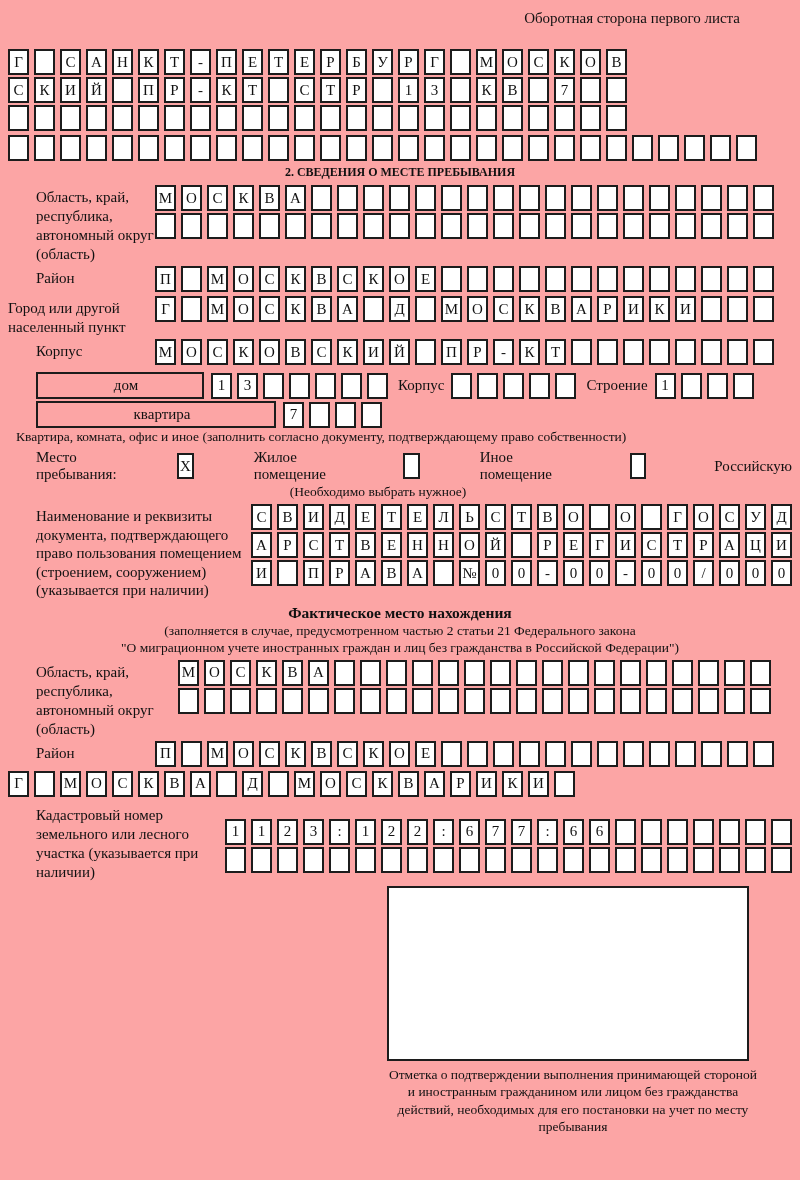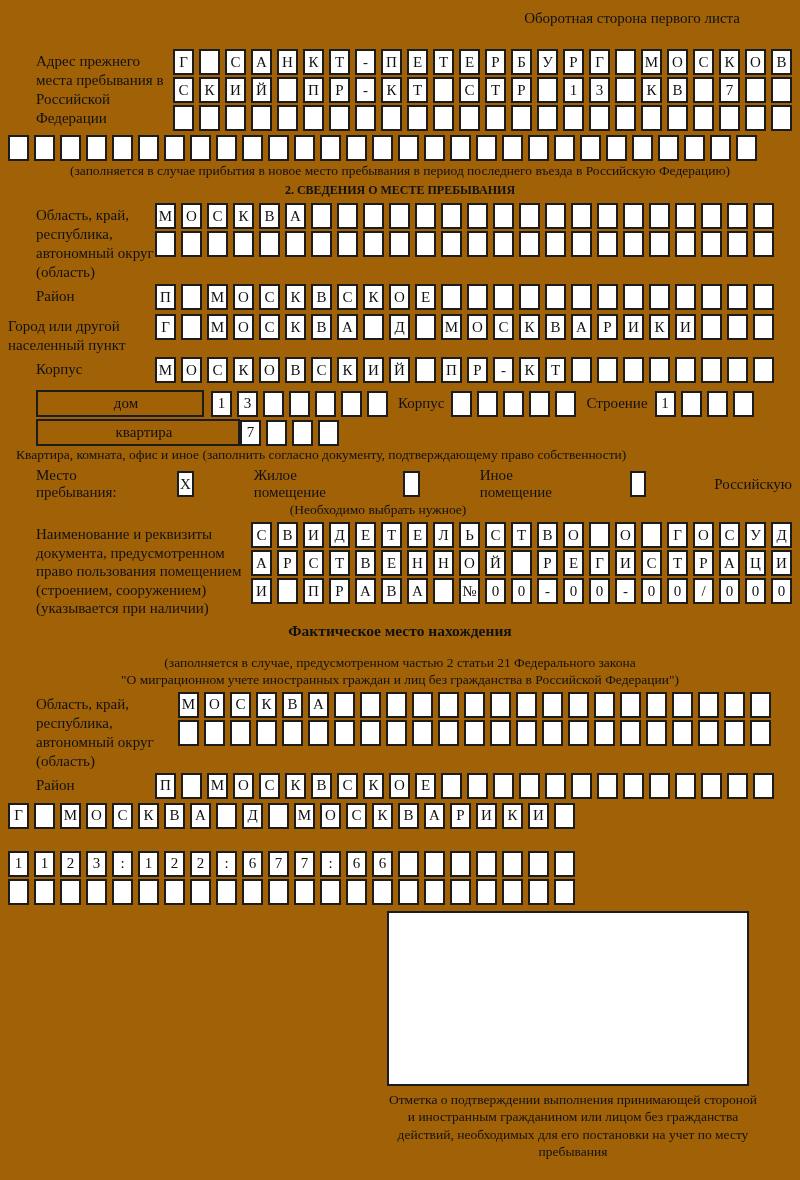--- a/index.html
+++ b/index.html
@@ -1,19 +1,19 @@
 <!DOCTYPE html>
 <html><head>
 <meta charset="utf-8">
 <style>
   * { margin:0; padding:0; box-sizing:border-box; }
   html,body { background:#fff; }
   .page {
     width:800px; height:1180px; overflow:hidden; position:relative;
-    background:#a16207; color:#111;
+    background:#fca5a5; color:#111;
     font-family:"Liberation Serif", "DejaVu Serif", serif;
     padding:10px 8px 0 8px;
   }
   .hdr-note { text-align:right; padding-right:52px; font-size:15px; }
   
   .cellrow { display:flex; gap:5px; margin-bottom:2px; }
   .cell {
     width:21px; height:26px; flex:0 0 21px;
     border:2px solid #1c1c1c; background:#fff;
     display:inline-flex; align-items:center; justify-content:center;
@@ -23,32 +23,32 @@
   .label { font-size:15px; line-height:19px; padding-left:28px; padding-top:3px; }
   .lw-addr  { width:165px; }
   .lw-std   { width:147px; }
   .lw-city  { width:175px; }
   .lw-area2 { width:170px; }
   .lw-wide  { width:218px; }
   .lw-doc   { width:245px; line-height:18.5px; }
   .cells-col { display:flex; flex-direction:column; }
   .note { font-size:13.5px; text-align:center; margin:1px 0 0 0; }
   .title { font-size:12px; font-weight:bold; text-align:center; margin:4px 0 5px 0; }
-  .subtitle { font-size:15.5px; font-weight:bold; text-align:center; margin:4px 0 14px 0; }
+  .subtitle { font-size:15.5px; font-weight:bold; text-align:center; margin:4px 0 0 0; }
   .fullrow { margin-left:0; }
   
   .houserow { display:flex; align-items:center; margin:5px 0 1px 28px; }
   .bigbox {
     border:2px solid #1c1c1c; height:27px;
     display:inline-flex; align-items:center; justify-content:center;
     font-size:15px;
     padding-left:12px;
   }
   .bb-house { width:168px; margin-right:7px; }
-  .bb-apt   { width:204px; }
+  .bb-apt   { width:240px; margin-right:7px; }
   .inline-lbl { font-size:15px; margin:0 7px 0 10px; }
   .smallnote { font-size:13.5px; margin:1px 0 3px 8px; }
   
   .stayrow { display:flex; align-items:center; margin:4px 0 0 28px; font-size:15px;gap:48px; }
   .ckbox {
     width:23px; height:26px; border:2px solid #1c1c1c; background:#fff;
     display:inline-flex; align-items:center; justify-content:center;
     font-size:15px; margin:0 12px;
   }
   .staynote { font-size:13.5px; margin:1px 0 2px 240px; width:260px; text-align:center; }
@@ -61,21 +61,20 @@
   .mt4 { margin-top:4px; } .mt6 { margin-top:6px; }
 </style>
 </head>
 <body>
 
 <div class="page">
 
   <div class="hdr-note">Оборотная сторона первого листа</div>
 
   <div class="field mt6" style="margin-top:22px;">
-    <div class="label lw-addr">Адрес прежнего места пребывания в Российской Федерации</div>
     <div class="cells-col">
       <div class="cellrow">
           <span class="cell">Г</span>
           <span class="cell"></span>
           <span class="cell">С</span>
           <span class="cell">А</span>
           <span class="cell">Н</span>
           <span class="cell">К</span>
           <span class="cell">Т</span>
           <span class="cell">-</span>
@@ -174,21 +173,20 @@
       <span class="cell"></span>
       <span class="cell"></span>
       <span class="cell"></span>
       <span class="cell"></span>
       <span class="cell"></span>
       <span class="cell"></span>
       <span class="cell"></span>
       <span class="cell"></span>
       <span class="cell"></span>
     </div>
-  <div class="note">(заполняется в случае прибытия в новое место пребывания в период последнего въезда в Российскую Федерацию)</div>
 
   <div class="title">2. СВЕДЕНИЯ О МЕСТЕ ПРЕБЫВАНИЯ</div>
 
   <div class="field">
     <div class="label lw-std">Область, край, республика, автономный округ (область)</div>
     <div class="cells-col">
       <div class="cellrow">
           <span class="cell">М</span>
           <span class="cell">О</span>
           <span class="cell">С</span>
@@ -377,21 +375,21 @@
     <span class="ckbox">X</span>
     <span>Жилое помещение</span>
     <span class="ckbox" style="margin-left:24px;"></span>
     <span>Иное помещение</span>
     <span class="ckbox" style="margin-left:30px; margin-right:20px;"></span>
     <span>Российскую</span>
   </div>
   <div class="staynote">(Необходимо выбрать нужное)</div>
 
   <div class="field mt4">
-    <div class="label lw-doc">Наименование и реквизиты документа, предусмотренном право пользования помещением (строением, сооружением) (указывается при наличии)</div>
+    <div class="label lw-doc">Наименование и реквизиты документа, подтверждающего право пользования помещением (строением, сооружением) (указывается при наличии)</div>
     <div class="cells-col">
       <div class="cellrow">
           <span class="cell">С</span>
           <span class="cell">В</span>
           <span class="cell">И</span>
           <span class="cell">Д</span>
           <span class="cell">Е</span>
           <span class="cell">Т</span>
           <span class="cell">Е</span>
           <span class="cell">Л</span>
@@ -569,20 +567,21 @@
         <span class="cell">А</span>
         <span class="cell">Р</span>
         <span class="cell">И</span>
         <span class="cell">К</span>
         <span class="cell">И</span>
         <span class="cell"></span>
       </div>
   </div>
 
   <div class="field mt4">
+    <div class="label lw-wide">Кадастровый номер земельного или лесного участка (указывается при наличии)</div>
     <div class="cells-col" style="padding-top:16px;">
       <div class="cellrow">
           <span class="cell">1</span>
           <span class="cell">1</span>
           <span class="cell">2</span>
           <span class="cell">3</span>
           <span class="cell">:</span>
           <span class="cell">1</span>
           <span class="cell">2</span>
           <span class="cell">2</span>

